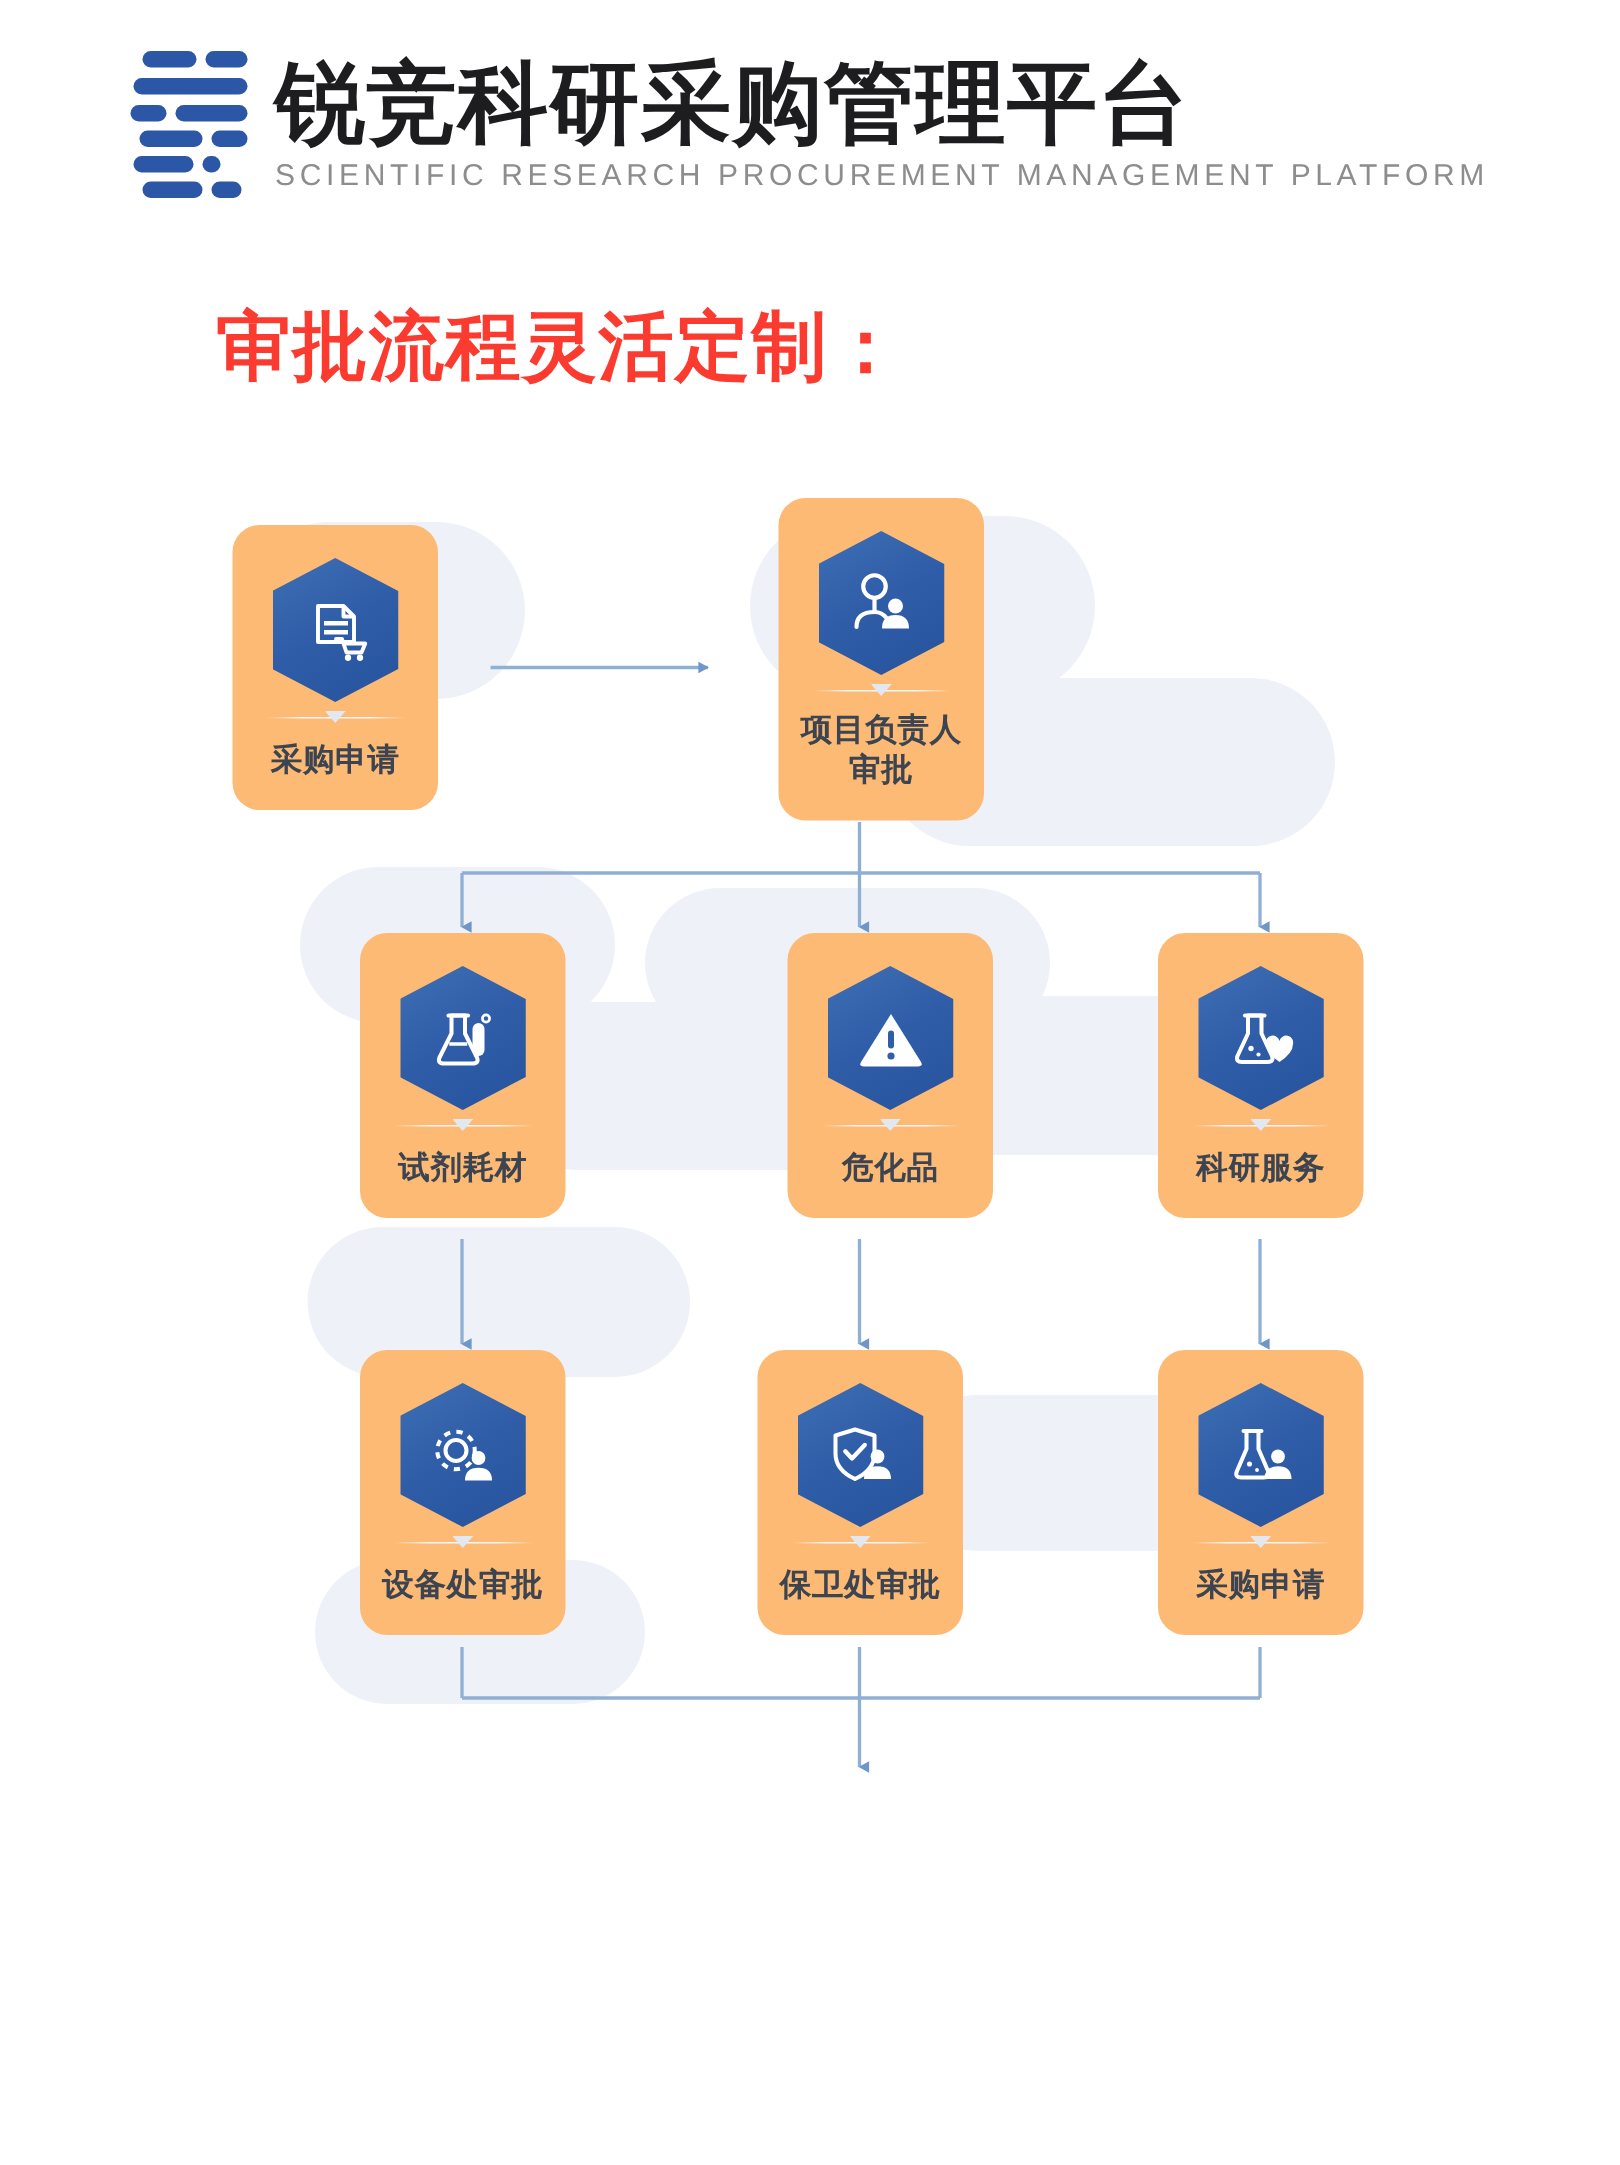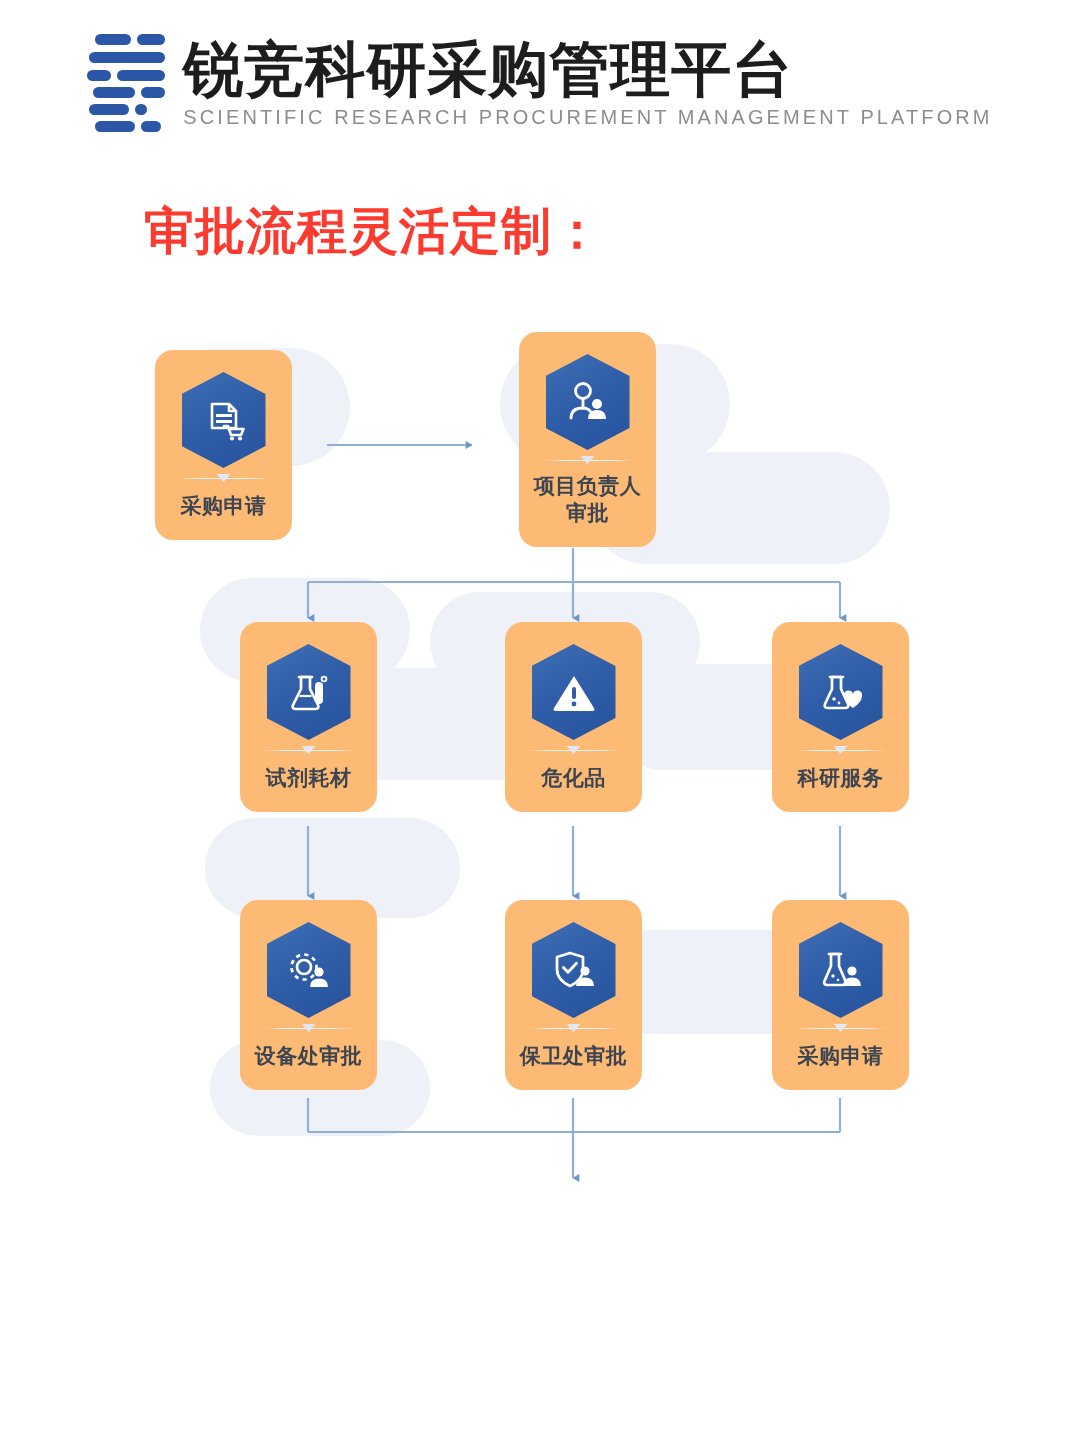--- a/index.html
+++ b/index.html
@@ -208,21 +208,21 @@
           <path d="M14 9 h13" stroke="#fff" stroke-width="2.7" stroke-linecap="round"></path>
           <path d="M14.5 28 h12" stroke="#fff" stroke-width="2.2"></path>
           <rect x="30" y="14" width="8" height="22" rx="4" fill="#fff"></rect>
           <circle cx="39" cy="11" r="2.4" fill="none" stroke="#fff" stroke-width="1.8"></circle>
         </svg>
       </div>
       <div class="divider"></div>
       <div class="label">试剂耗材</div>
     </div>
 
-    <div class="node" style="left:505px;top:622px;">
+    <div class="node" style="left:525px;top:622px;">
       <div class="hex">
         <div class="hexbg"></div>
         <svg class="glyph" width="48" height="48" viewBox="0 0 48 48" fill="none">
           <path d="M24 8 L44 40 q1.6 3-2 3 h-36 q-3.6 0-2-3 z" fill="#fff"></path>
           <rect x="22" y="19" width="4" height="12" rx="2" fill="#2f5da8"></rect>
           <circle cx="24" cy="36" r="2.4" fill="#2f5da8"></circle>
         </svg>
       </div>
       <div class="divider"></div>
       <div class="label">危化品</div>

